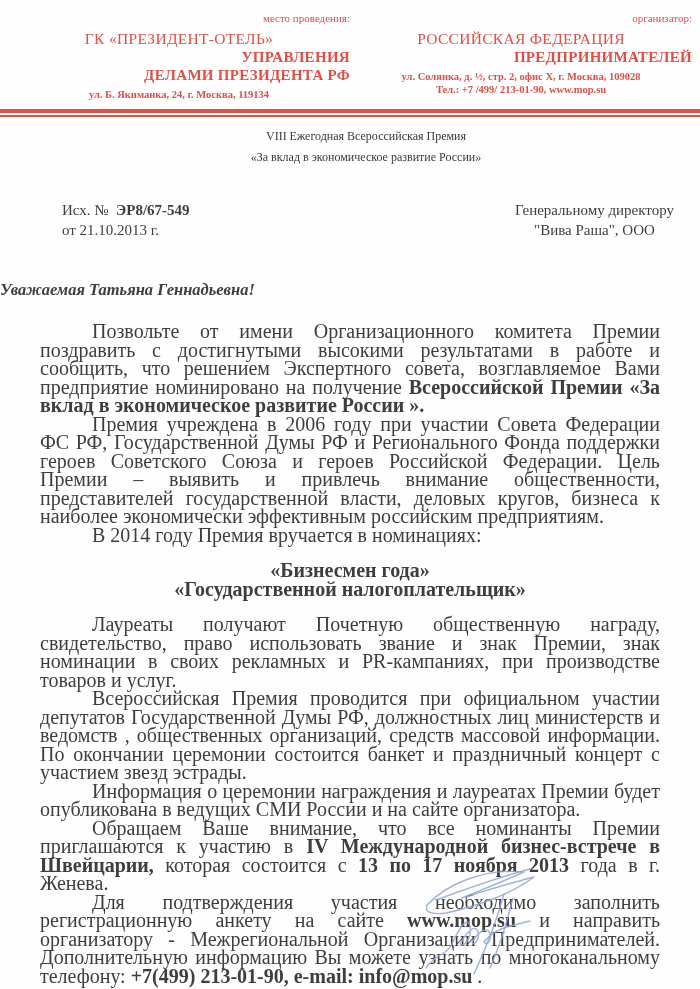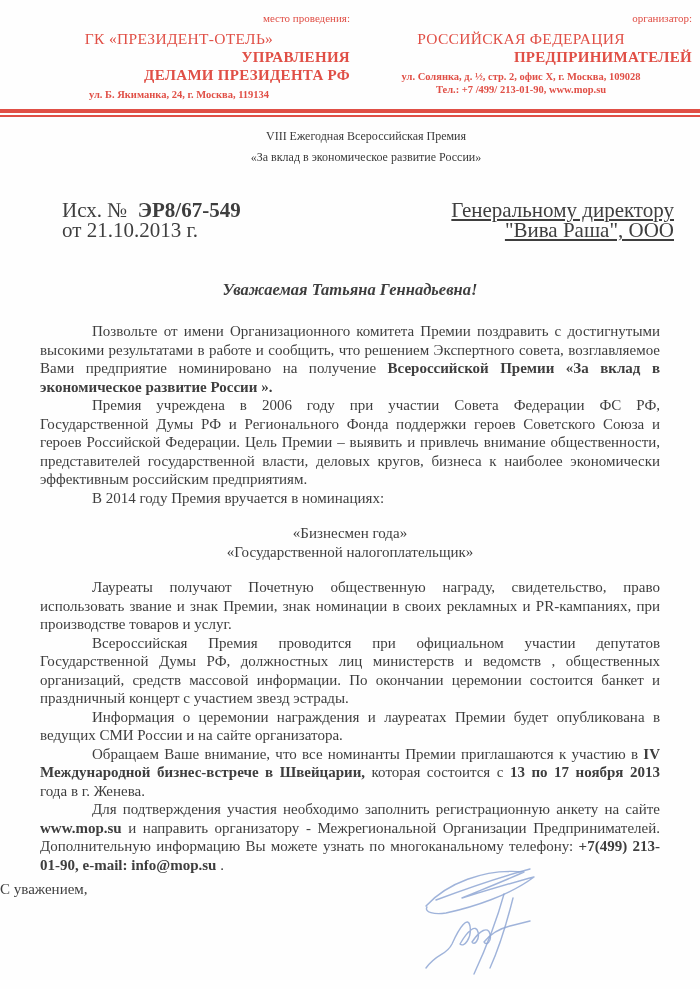--- a/index.html
+++ b/index.html
@@ -13,30 +13,30 @@
   .hlabel { font-size:11px; font-weight:normal; margin-bottom:6px;text-align:right; }
   .org-reg { font-size:15.5px; letter-spacing:.3px; line-height:18px; }
   .org-bold { font-size:15px; font-weight:bold; letter-spacing:.3px; line-height:18px;text-align:right; }
   .haddr { font-size:10.5px; font-weight:bold; line-height:13px; }
   .haddr.first { margin-top:4px; }
   .rule-thick { height:4px; background:#e04f46; margin-top:3px; }
   .rule-thin  { height:2px; background:#e04f46; margin-top:2px; }
   
   .doc-title { text-align:center; margin-top:9px; font-size:12px; line-height:21px; color:#3a3a3a;padding-left:32px; }
   
-  .refrow { display:flex; justify-content:space-between; margin:32px 26px 0 62px; font-size:21px; line-height:20px; }
+  .refrow { display:flex; justify-content:space-between; margin:32px 26px 0 62px; font-size:15px; line-height:20px; }
   .ref-number { font-weight:bold; }
-  .recipient { text-align:right;text-decoration:underline; }
+  .recipient { text-align:center; }
   
-  .salutation { text-align:center; font-weight:bold; font-style:italic; font-size:16.5px; margin-top:40px; }
+  .salutation { text-align:left; font-weight:bold; font-style:italic; font-size:16.5px; margin-top:40px; }
   
-  .bodytext { margin:22px 40px 0 40px; font-size:15px; line-height:18.5px; text-align:justify; }
+  .bodytext { margin:22px 40px 0 40px; font-size:20px; line-height:18.5px; text-align:justify; }
   .bodytext p { margin:0; text-indent:52px; }
   .b { font-weight:bold; }
-  .noms { text-align:center; font-weight:normal; margin:17px 0 17px 0; line-height:18.5px; }
+  .noms { text-align:center; font-weight:bold; margin:17px 0 17px 0; line-height:18.5px; }
   
   .closing { margin:7px 30px 0 0; font-size:15px; }
   .sig-ink { position:absolute; left:412px; top:852px; pointer-events:none; }
   .sig-ink path { fill:none; stroke:#8ea6d4; stroke-width:1.4; stroke-linecap:round; stroke-linejoin:round; opacity:.85; }
 </style>
 </head>
 <body>
 
 <div class="page">
 

